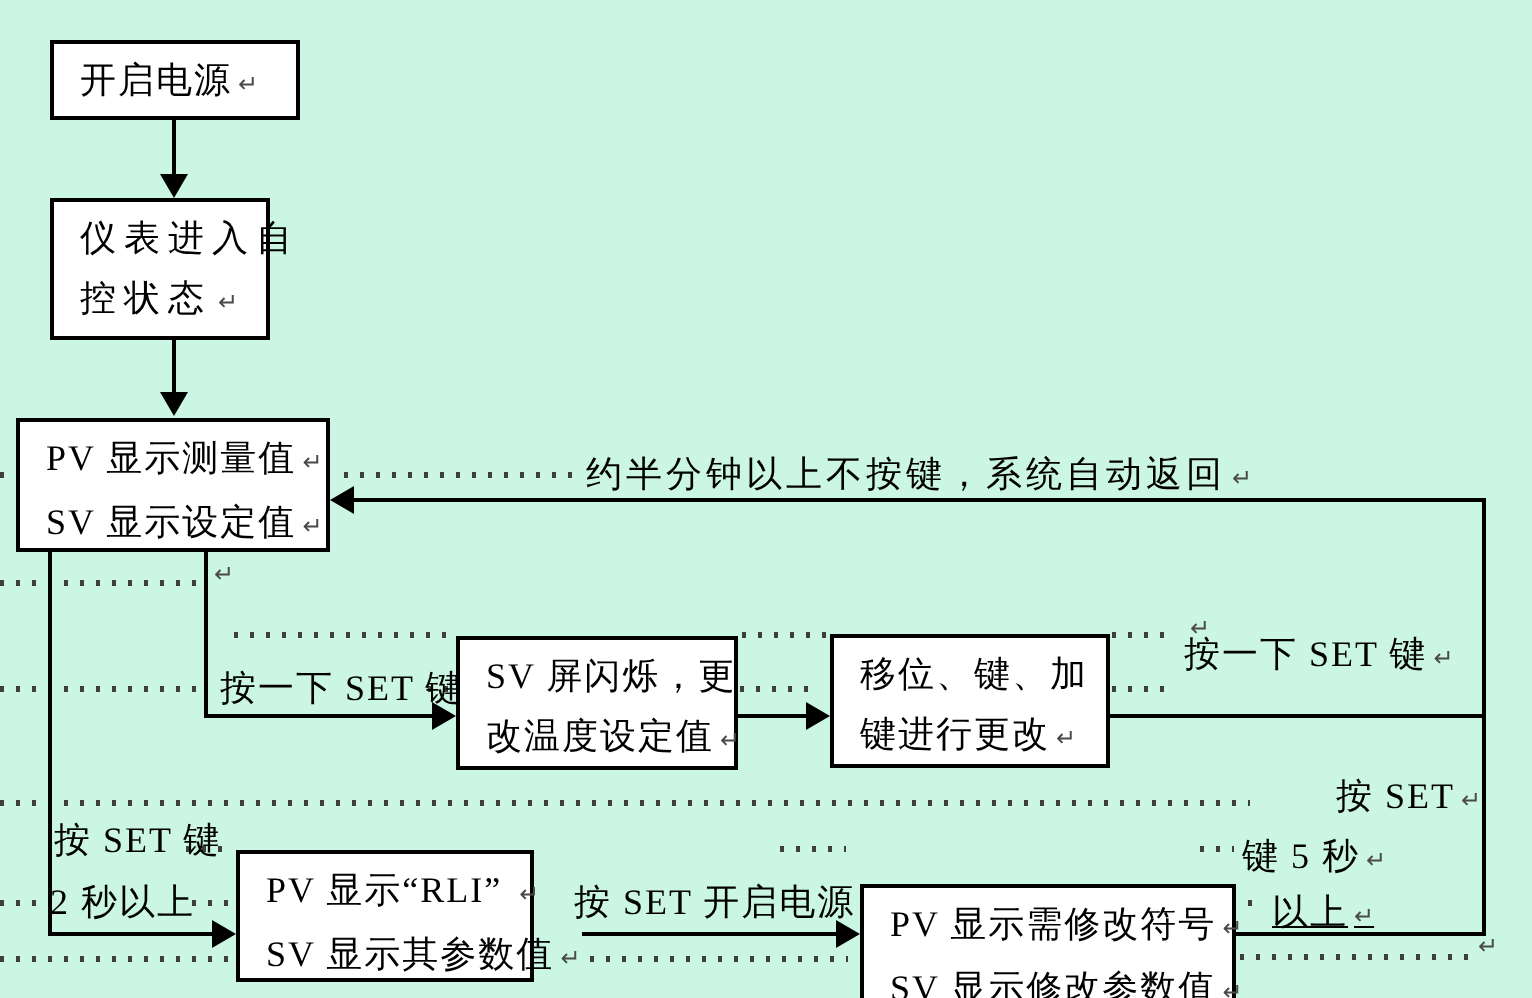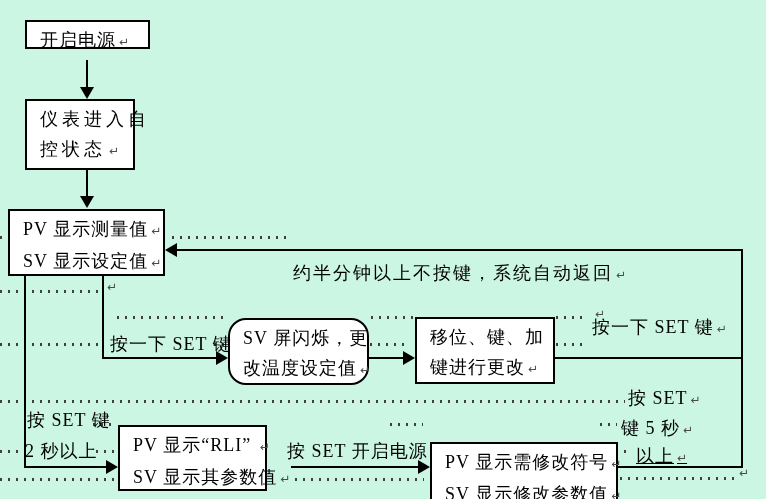--- a/index.html
+++ b/index.html
@@ -75,57 +75,57 @@
 
   <div class="vl" style="left:24px;top:276px;height:192px;"></div>
   <div class="hl" style="left:24px;top:466px;width:82px;"></div>
   <div class="ar r" style="left:106px;top:460px;"></div>
 
   <div class="hl" style="left:291px;top:466px;width:127px;"></div>
   <div class="ar r" style="left:418px;top:460px;"></div>
 
   <div class="hl" style="left:618px;top:466px;width:125px;"></div>
 
-  <div class="box" style="left:25px;top:20px;width:125px;height:29px;">
+  <div class="box" style="left:25px;top:20px;width:125px;height:40px;">
     <div class="ln">开启电源<span class="crlf">↵</span></div>
   </div>
 
   <div class="box wide" style="left:25px;top:99px;width:110px;height:71px;">
     <div class="ln">仪表进入自</div>
     <div class="ln">控状态<span class="crlf">↵</span></div>
   </div>
 
   <div class="box" style="left:8px;top:209px;width:157px;height:67px;">
     <div class="ln">PV 显示测量值<span class="crlf">↵</span></div>
     <div class="ln">SV 显示设定值<span class="crlf">↵</span></div>
   </div>
 
-  <div class="box" style="left:228px;top:318px;width:141px;height:67px;border-radius:18px;">
+  <div class="box" style="left:228px;top:318px;width:141px;height:67px;">
     <div class="ln">SV 屏闪烁，更</div>
     <div class="ln">改温度设定值<span class="crlf">↵</span></div>
   </div>
 
   <div class="box" style="left:415px;top:317px;width:140px;height:67px;">
     <div class="ln">移位、键、加</div>
     <div class="ln">键进行更改<span class="crlf">↵</span></div>
   </div>
 
   <div class="box" style="left:118px;top:425px;width:149px;height:66px;">
     <div class="ln">PV 显示“RLI” <span class="crlf">↵</span></div>
     <div class="ln">SV 显示其参数值<span class="crlf">↵</span></div>
   </div>
 
   <div class="box" style="left:430px;top:442px;width:188px;height:66px;">
     <div class="ln">PV 显示需修改符号<span class="crlf">↵</span></div>
     <div class="ln">SV 显示修改参数值<span class="crlf">↵</span></div>
   </div>
 
-  <div class="lbl" style="left:293px;top:227px;letter-spacing:2px;margin-top:36px;">约半分钟以上不按键，系统自动返回<span class="crlf">↵</span></div>
+  <div class="lbl" style="left:293px;top:227px;letter-spacing:2px;">约半分钟以上不按键，系统自动返回<span class="crlf">↵</span></div>
   <div class="lbl" style="left:110px;top:334px;">按一下 SET 键</div>
   <div class="lbl" style="left:592px;top:317px;">按一下 SET 键<span class="crlf">↵</span></div>
   <div class="lbl" style="left:27px;top:410px;">按 SET 键</div>
   <div class="lbl" style="left:25px;top:441px;">2 秒以上</div>
   <div class="lbl" style="left:287px;top:441px;">按 SET 开启电源</div>
-  <div class="lbl" style="left:628px;top:388px;">按 SET<span class="crlf">↵</span></div>
+  <div class="lbl" style="left:668px;top:388px;">按 SET<span class="crlf">↵</span></div>
   <div class="lbl" style="left:621px;top:418px;">键 5 秒<span class="crlf">↵</span></div>
   <div class="lbl" style="left:636px;top:446px;text-decoration:underline;">以上<span class="crlf">↵</span></div>
 
 </div>
 
 </body></html>

